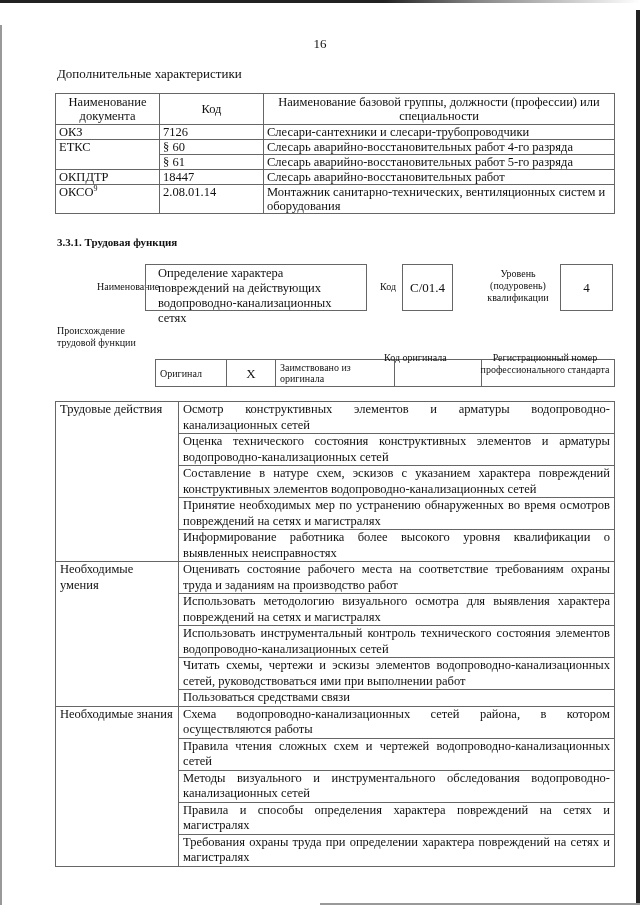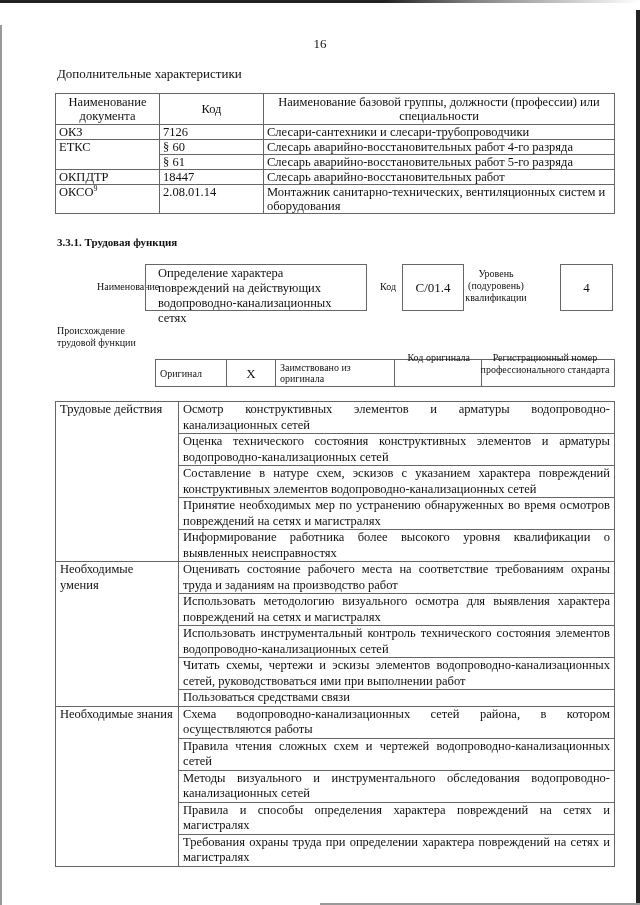--- a/index.html
+++ b/index.html
@@ -21,21 +21,21 @@
   .add-table .hdr td { text-align: center; vertical-align: middle; padding: 1px 3px; }
   .add-table td.c1 { width: 97px; }
   .add-table td.c2 { width: 97px; }
   sup { font-size: 8px; vertical-align: top; line-height: 8px; }
 
   .func-heading { position: absolute; left: 57px; top: 236px; font-size: 11px; font-weight: bold; }
 
   .lbl-small { position: absolute; font-size: 10px; line-height: 12px; }
   .box { position: absolute; border: 1px solid #666; box-sizing: border-box; }
   .name-box { left: 145px; top: 264px; width: 222px; height: 47px; font-size: 12.5px; line-height: 15px; padding: 1px 12px; }
-  .code-box { left: 402px; top: 264px; width: 62px; height: 47px; font-size: 13px; display: flex; align-items: center; justify-content: center; }
+  .code-box { left: 402px; top: 264px; width: 51px; height: 47px; font-size: 13px; display: flex; align-items: center; justify-content: center; }
   .level-box { left: 560px; top: 264px; width: 53px; height: 47px; font-size: 13px; display: flex; align-items: center; justify-content: center; }
 
   .origin-table { position: absolute; left: 155px; top: 323px; width: 460px; height: 28px; font-size: 10px; line-height: 11px; margin-top: 36px; }
   .origin-table td { border: 1px solid #666; padding: 0 4px; vertical-align: middle; }
   .origin-table .x-mark { font-size: 13px; text-align: center; width: 40px; }
 
   .main-table { position: absolute; left: 55px; top: 401px; width: 560px; font-size: 12.5px; line-height: 15.5px; }
   .main-table td { border: 1px solid #666; padding: 0 4px; vertical-align: top; }
   .main-table td.cat { width: 114px; border-bottom: 1px solid #666; }
   .main-table td.item { text-align: justify; text-align-last: left; margin-left: 16px; }
@@ -84,36 +84,36 @@
   </tr>
 </tbody>
   </table>
 
 <div class="func-heading">3.3.1. Трудовая функция</div>
 
 <div class="lbl-small" style="left:57px; top:281px;margin-left:40px;">Наименование</div>
 <div class="box name-box">Определение характера повреждений на действующих водопроводно-канализационных сетях</div>
 <div class="lbl-small" style="left:380px; top:281px;">Код</div>
 <div class="box code-box">C/01.4</div>
-<div class="lbl-small" style="left:460px; top:268px; width:72px; text-align:center;">Уровень (подуровень) квалификации</div>
+<div class="lbl-small" style="left:482px; top:268px; width:72px; text-align:center;">Уровень (подуровень) квалификации</div>
 <div class="box level-box">4</div>
 
 <div class="lbl-small" style="left:57px; top:325px; width:95px;">Происхождение трудовой функции</div>
 <table class="origin-table">
   <tbody>
       <tr>
     <td style="width:62px;">Оригинал</td>
     <td class="x-mark">X</td>
     <td style="width:110px;">Заимствовано из оригинала</td>
     <td style="width:78px; border-right:none;"></td>
     <td></td>
   </tr>
 </tbody>
   </table>
-<div class="lbl-small" style="left:400px; top:352px; width:70px; text-align:right;">Код оригинала</div>
+<div class="lbl-small" style="left:384px; top:352px; width:70px; text-align:left;">Код оригинала</div>
 <div class="lbl-small" style="left:480px; top:352px; width:130px; text-align:center;">Регистрационный номер профессионального стандарта</div>
 
 <table class="main-table">
   <tbody>
       <tr>
     <td class="cat" rowspan="5">Трудовые действия</td>
     <td class="item">Осмотр конструктивных элементов и арматуры водопроводно-канализационных сетей</td>
   </tr>
   <tr>
         <td class="item">Оценка технического состояния конструктивных элементов и арматуры водопроводно-канализационных сетей</td>

